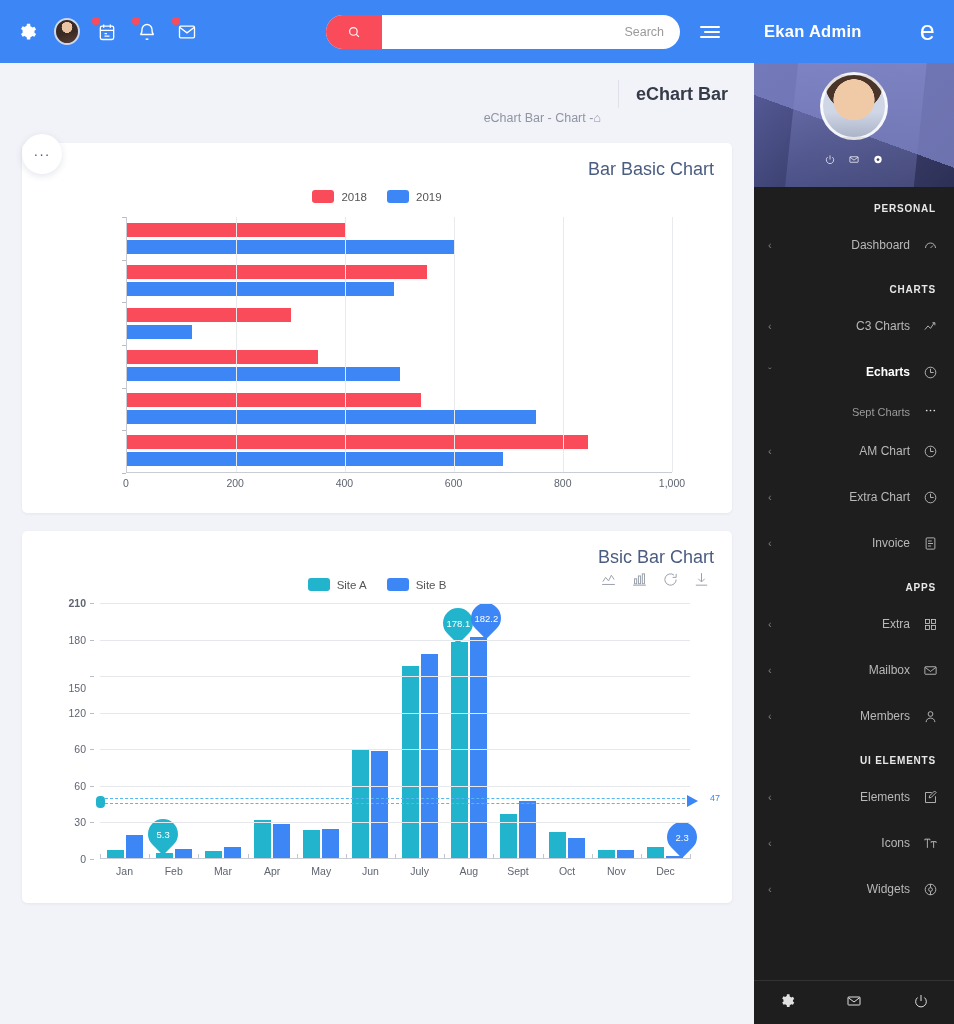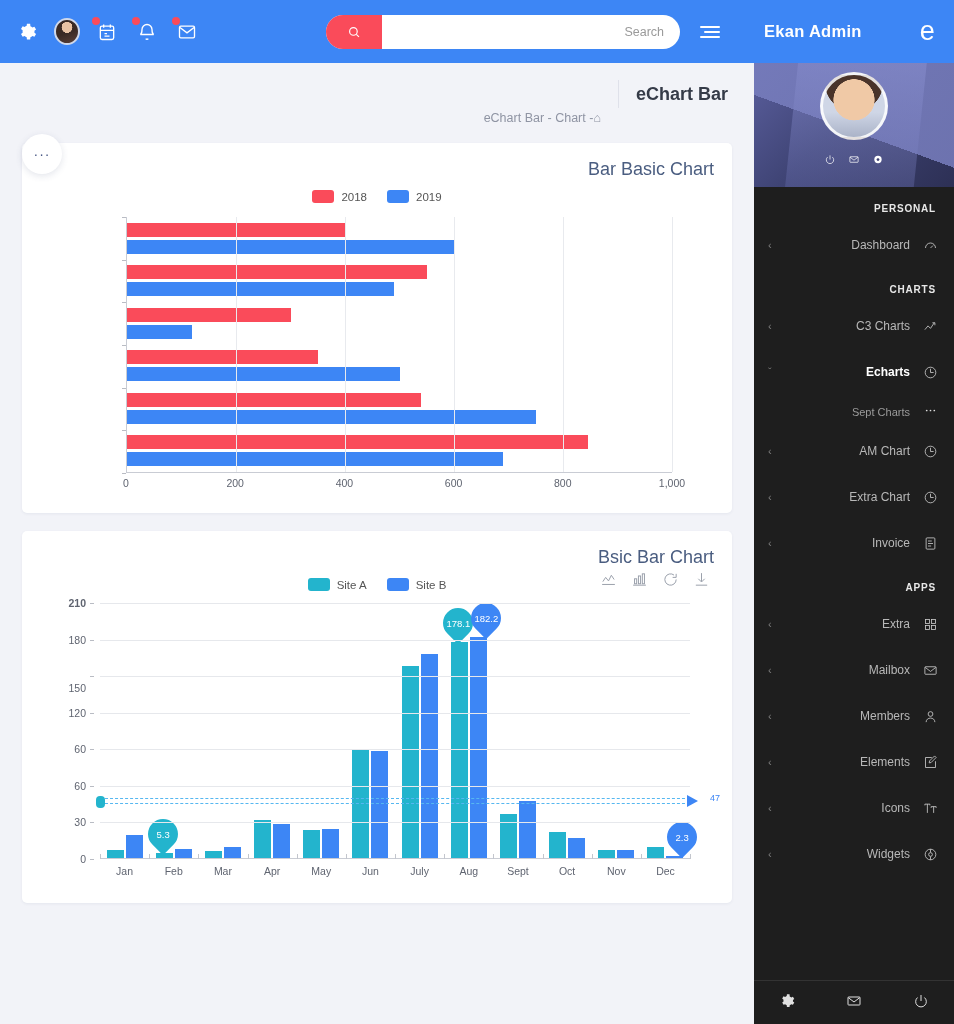--- a/index.html
+++ b/index.html
@@ -639,20 +639,21 @@
       <div class="sb-item">
         <span class="chev">‹</span>
         <span class="lbl">Members</span>
         <span class="ico">
           <svg viewBox="0 0 24 24">
             <circle cx="12" cy="8" r="3.8"></circle>
             <path d="M5 21c0-4 3.2-6.5 7-6.5S19 17 19 21"></path>
           </svg>
         </span>
       </div>
+      <div class="sb-section">UI ELEMENTS</div>
       <div class="sb-item">
         <span class="chev">‹</span>
         <span class="lbl">Elements</span>
         <span class="ico">
           <svg viewBox="0 0 24 24">
             <path d="M4 4h10M4 4v16h16V10"></path>
             <path d="M13 12l8-8-2.5-2.5-8 8-.6 3.1z"></path>
           </svg>
         </span>
       </div>

